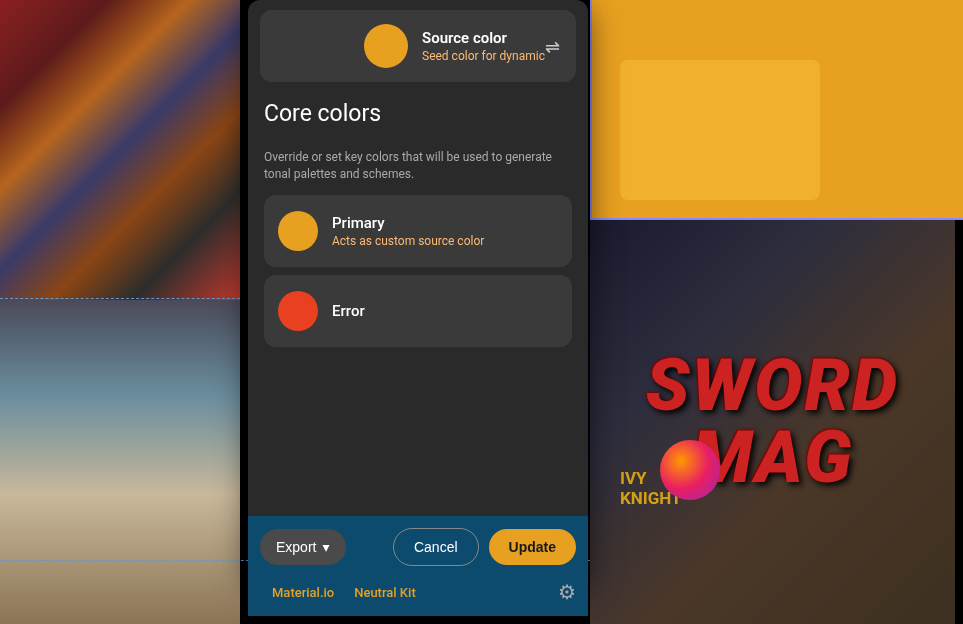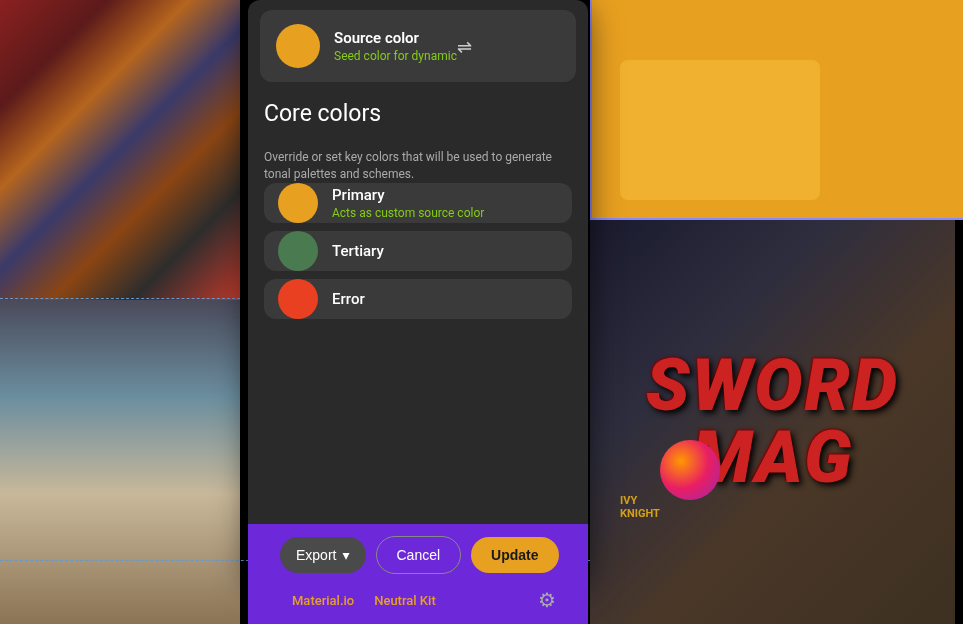--- a/index.html
+++ b/index.html
@@ -60,24 +60,24 @@
       font-weight: 900;
       color: #cc2222;
       text-shadow: 3px 3px 6px #000, -1px -1px 2px #8B0000;
       letter-spacing: 2px;
       font-style: italic;
       line-height: 1;
       text-align: center;
     }
     .sword-author {
       position: absolute;
-      bottom: 104px;
+      bottom: 116px;
       left: 620px;
       color: #d4a017;
-      font-size: 11px;
+      font-size: 17px;
       font-weight: bold;
     }
     .bg-orb {
       position: absolute;
       left: 660px; top: 440px;
       width: 60px;
       height: 60px;
       border-radius: 50%;
       background: radial-gradient(circle at 35% 35%, #ff9800, #e91e63, #9c27b0);
     }
@@ -96,41 +96,41 @@
     }
 
     
     .source-color-row {
       display: flex;
       align-items: center;
       padding: 14px 16px;
       margin: 10px 12px;
       background: #3a3a3a;
       border-radius: 12px;
-      justify-content: flex-start;
+      justify-content: flex-end;
     }
     .source-color-left {
       display: flex;
       align-items: center;
       gap: 14px;
     }
     .color-circle-large {
       width: 44px;
       height: 44px;
       border-radius: 50%;
       flex-shrink: 0;
     }
     .source-title {
       font-size: 15px;
       font-weight: 600;
       color: #ffffff;
     }
     .source-subtitle {
       font-size: 12px;
-      color: #84cc16;
+      color: #fdba74;
       margin-top: 2px;
     }
     .shuffle-icon {
       color: #cccccc;
       font-size: 18px;
       cursor: pointer;
     }
 
     
     .core-section {
@@ -139,53 +139,54 @@
     .core-title {
       font-size: 23px;
       font-weight: 400;
       color: #ffffff;
       margin-bottom: 22px;
     }
     .core-desc {
       font-size: 12px;
       color: #aaaaaa;
       line-height: 1.4;
+      margin-bottom: 12px;
     }
 
     
     .color-item {
       display: flex;
       align-items: center;
       gap: 14px;
-      padding: 0 14px;
+      padding: 16px 14px;
       background: #3a3a3a;
       border-radius: 12px;
       margin-bottom: 8px;
       cursor: pointer;
     }
     .color-dot {
       width: 40px;
       height: 40px;
       border-radius: 50%;
       flex-shrink: 0;
     }
     .color-label {
       font-size: 15px;
       font-weight: 500;
       color: #ffffff;
     }
 
     
     .panel-footer {
       position: absolute;
-      bottom: 0;
+      bottom: 8px;
       left: 248px;
       width: 340px;
-      background: #6d28d9;
-      padding: 12px 32px;
+      background: #0c4a6e;
+      padding: 12px 12px;
     }
 
     .btn-row {
       display: flex;
       align-items: center;
       gap: 10px;
       margin-bottom: 14px;
     }
     .btn-export {
       display: flex;
@@ -314,24 +315,20 @@
 
     <div class="color-item">
       <div class="color-dot" style="background:#e8a020;"></div>
       <div>
         <div class="color-label">Primary</div>
         <div class="source-subtitle">Acts as custom source color</div>
       </div>
     </div>
 
 
-    <div class="color-item">
-      <div class="color-dot" style="background:#4a7a50;"></div>
-      <div class="color-label">Tertiary</div>
-    </div>
 
     <div class="color-item">
       <div class="color-dot" style="background:#e84020;"></div>
       <div class="color-label">Error</div>
     </div>
 
   </div>
 </div>
 
 <div class="panel-footer">

